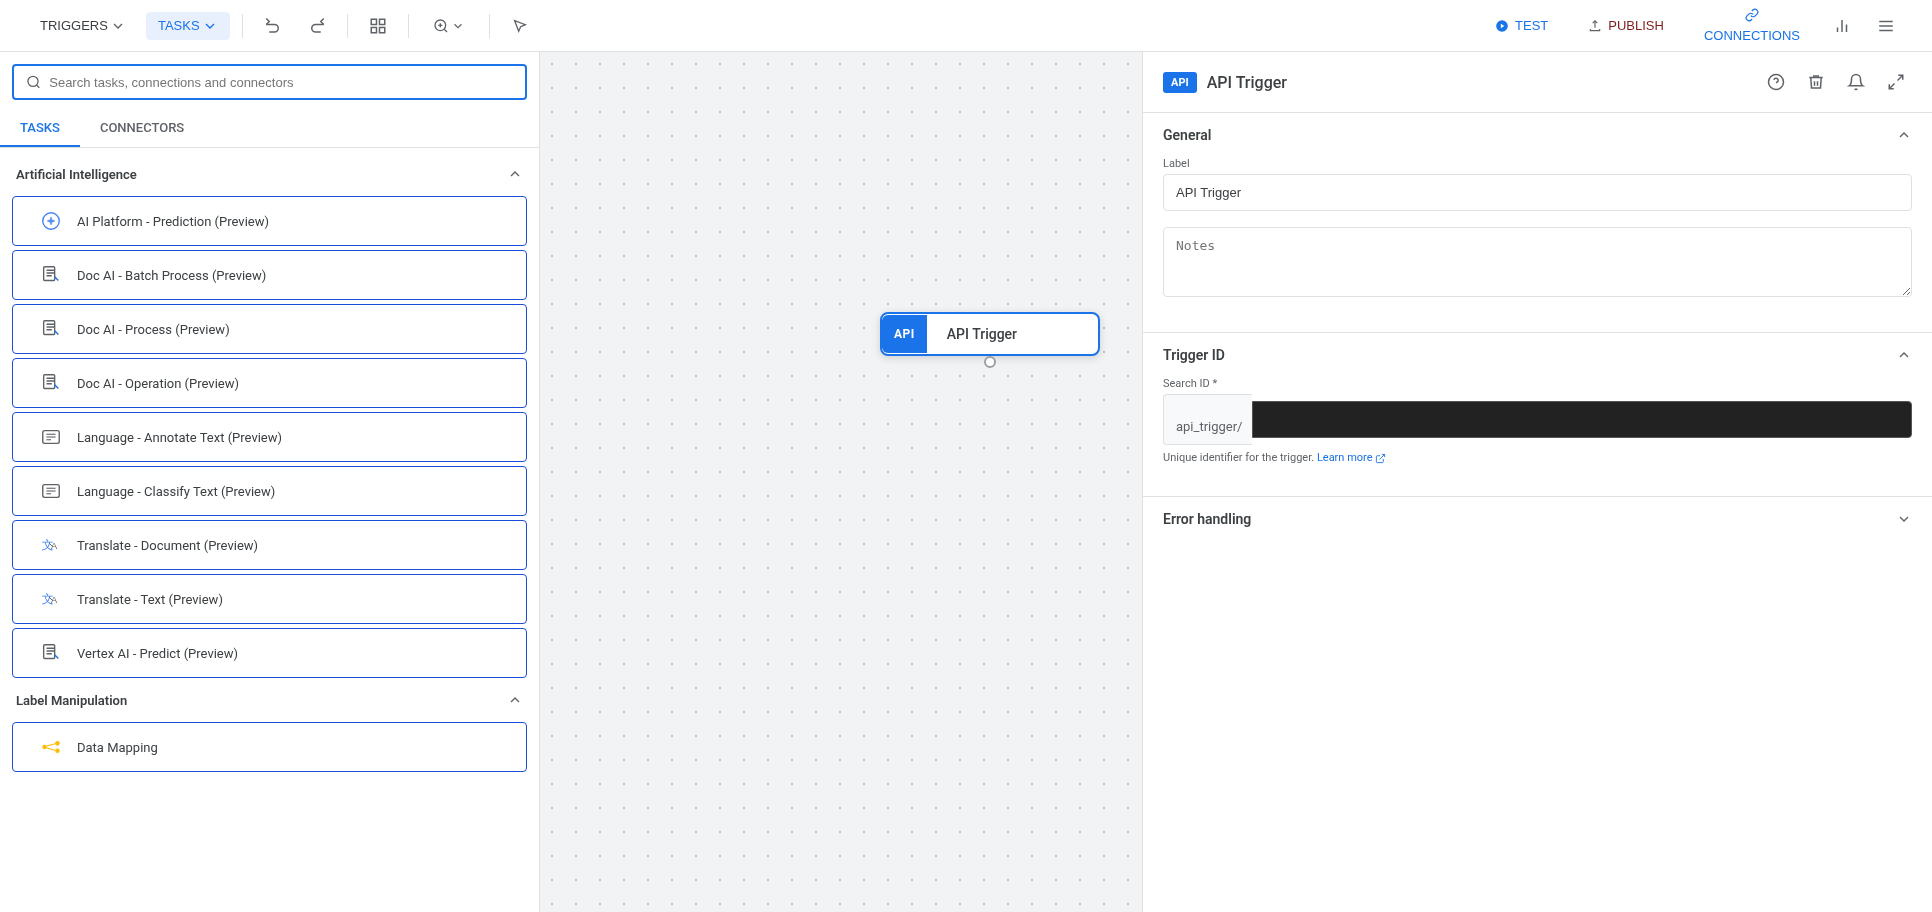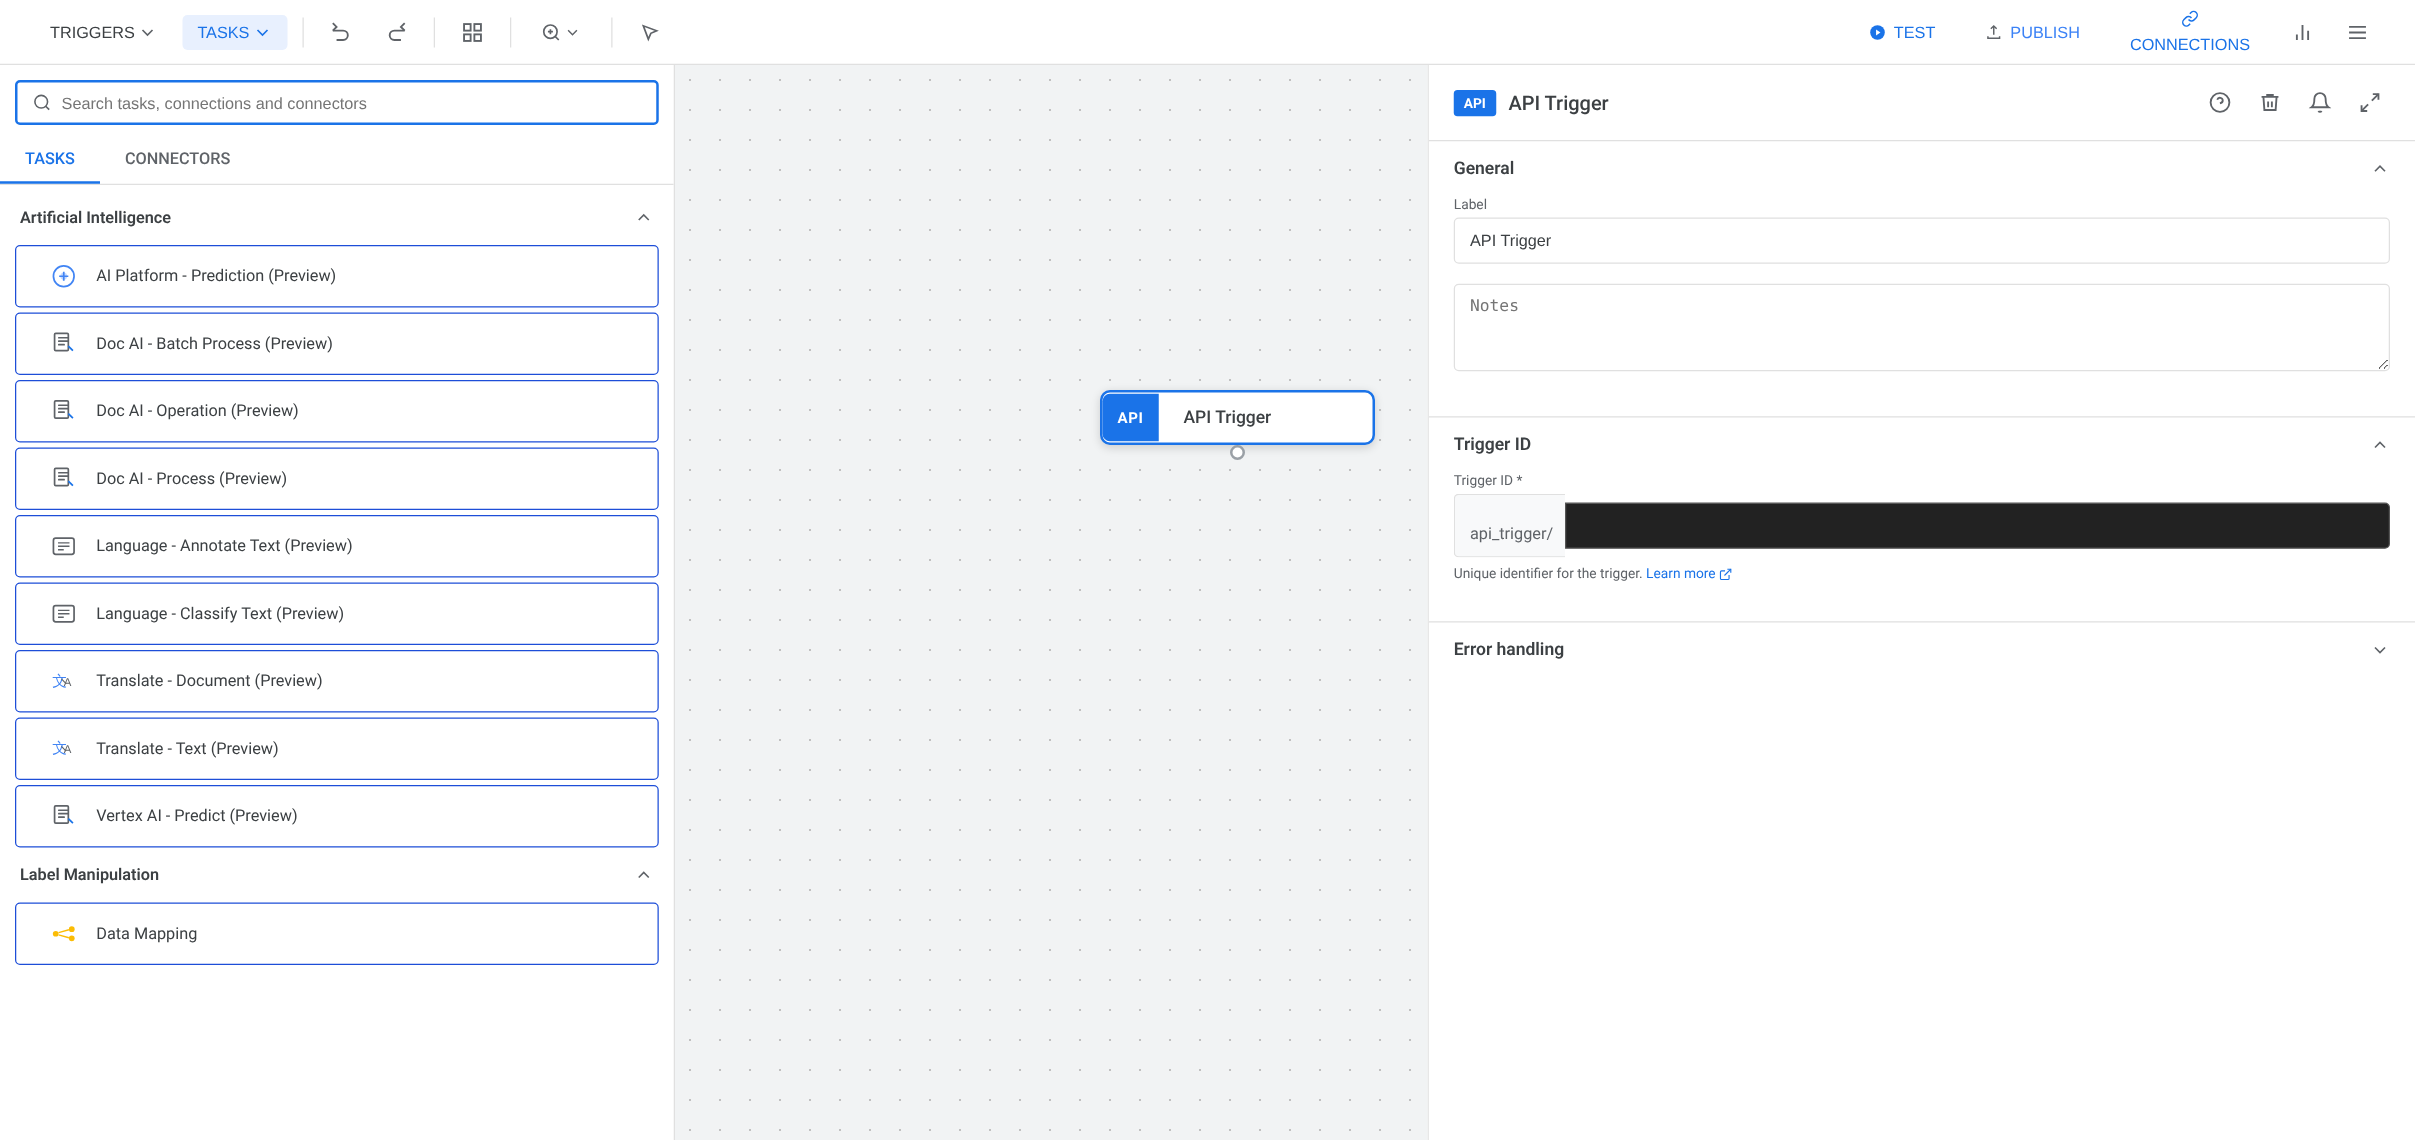--- a/index.html
+++ b/index.html
@@ -29,21 +29,21 @@
     .test-btn {
       display: flex; align-items: center; gap: 6px;
       padding: 7px 16px; border-radius: 4px; cursor: pointer;
       font-size: 13px; font-weight: 400; border: none;
       background: transparent; color: #1a73e8;
     }
     .publish-btn {
       display: flex; align-items: center; gap: 6px;
       padding: 7px 16px; border-radius: 4px; cursor: pointer;
       font-size: 13px; font-weight: 500; border: none;
-      background: transparent; color: #3b82f6; text-align: right;
+      background: transparent; color: #7f1d1d; text-align: right;
     }
     .connections-btn {
       display: flex; align-items: center; gap: 6px;
       padding: 7px 16px; border-radius: 4px; cursor: pointer;
       font-size: 13px; font-weight: 500; border: none;
       background: transparent; color: #1a73e8; flex-direction: column;
     }
 
     
     .main-layout {
@@ -375,34 +375,34 @@
       <div class="task-item">
         <div class="task-icon">
           <svg width="22" height="22" viewBox="0 0 24 24" fill="none">
             <rect x="4" y="3" width="12" height="15" rx="1" stroke="#5f6368" stroke-width="1.5"></rect>
             <rect x="7" y="6" width="9" height="1.5" fill="#5f6368" rx="0.5"></rect>
             <rect x="7" y="9" width="9" height="1.5" fill="#5f6368" rx="0.5"></rect>
             <rect x="7" y="12" width="6" height="1.5" fill="#5f6368" rx="0.5"></rect>
             <path d="M16 14l4 4" stroke="#1a73e8" stroke-width="1.5"></path>
           </svg>
         </div>
-        <span class="task-label">Doc AI - Operation (Preview)</span>
+        <span class="task-label">Doc AI - Process (Preview)</span>
       </div>
 
       <div class="task-item">
         <div class="task-icon">
           <svg width="22" height="22" viewBox="0 0 24 24" fill="none">
             <rect x="4" y="3" width="12" height="15" rx="1" stroke="#5f6368" stroke-width="1.5"></rect>
             <rect x="7" y="6" width="9" height="1.5" fill="#5f6368" rx="0.5"></rect>
             <rect x="7" y="9" width="9" height="1.5" fill="#5f6368" rx="0.5"></rect>
             <rect x="7" y="12" width="6" height="1.5" fill="#5f6368" rx="0.5"></rect>
             <path d="M16 14l4 4" stroke="#1a73e8" stroke-width="1.5"></path>
           </svg>
         </div>
-        <span class="task-label">Doc AI - Process (Preview)</span>
+        <span class="task-label">Doc AI - Operation (Preview)</span>
       </div>
 
       <div class="task-item">
         <div class="task-icon">
           <svg width="22" height="22" viewBox="0 0 24 24" fill="none">
             <rect x="3" y="5" width="18" height="14" rx="2" stroke="#5f6368" stroke-width="1.5"></rect>
             <line x1="7" y1="9" x2="17" y2="9" stroke="#5f6368" stroke-width="1.2"></line>
             <line x1="7" y1="12" x2="17" y2="12" stroke="#5f6368" stroke-width="1.2"></line>
             <line x1="7" y1="15" x2="12" y2="15" stroke="#5f6368" stroke-width="1.2"></line>
           </svg>
@@ -546,21 +546,21 @@
 
     <div class="section-header">
       <span class="section-title">Trigger ID</span>
       <svg width="16" height="16" viewBox="0 0 24 24" fill="none" stroke="#5f6368" stroke-width="2">
           <polyline points="18 15 12 9 6 15"></polyline>
         </svg>
     </div>
 
     <div class="section-content">
       <div class="form-field">
-        <label class="form-label">Trigger ID *</label>
+        <label class="form-label">Search ID *</label>
         <div class="trigger-id-row">
           <span class="trigger-prefix">api_trigger/</span>
           <input type="text" class="trigger-id-input" style="background: rgb(34, 34, 34); color: rgb(34, 34, 34); border-color: rgb(85, 85, 85);">
         </div>
         <div class="help-text">
           <span>Unique identifier for the trigger.</span>
           <a href="#">
             <span>Learn more</span>
             <svg style="display:inline;vertical-align:middle;" width="11" height="11" viewBox="0 0 24 24" fill="none" stroke="#1a73e8" stroke-width="2">
                 <path d="M18 13v6a2 2 0 0 1-2 2H5a2 2 0 0 1-2-2V8a2 2 0 0 1 2-2h6"></path>

